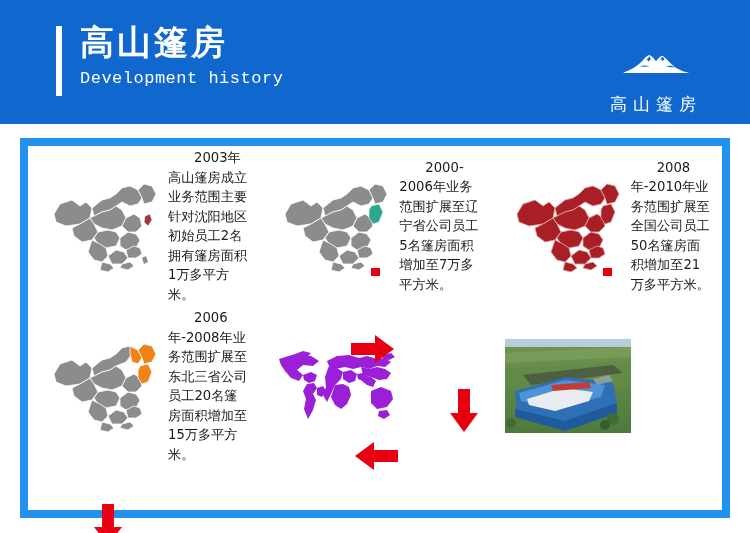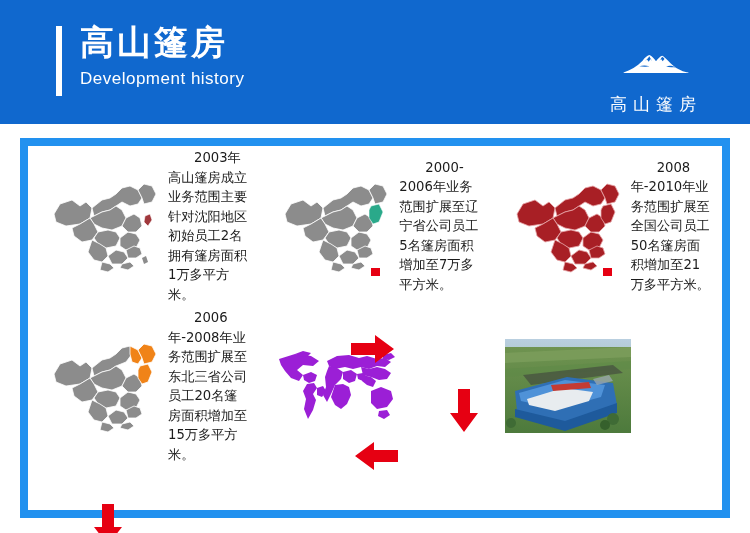--- a/index.html
+++ b/index.html
@@ -25,21 +25,21 @@
     width:6px;height:70px;background:#ffffff;margin-right:18px;margin-top:4px;
   }
   .title-texts{display:flex;flex-direction:column;}
   .title-cn{
     color:#ffffff;font-size:34px;font-weight:bold;line-height:40px;
     letter-spacing:3px;
     font-family:"DejaVu Sans","Liberation Sans",sans-serif;
   }
   .title-en{
     color:#ffffff;font-size:17px;line-height:26px;margin-top:4px;
-    font-family:Liberation Sans, sans-serif;letter-spacing:0.5px;
+    font-family:Liberation Mono, monospace;letter-spacing:0.5px;
   }
   
   .logo{
     position:absolute;right:24px;top:54px;
     width:140px;height:62px;
     display:flex;flex-direction:column;align-items:center;justify-content:flex-start;
   }
   .logo-mark{width:120px;height:34px;display:block;}
   .logo-text{
     color:#ffffff;font-size:17px;letter-spacing:6px;margin-top:20px;

